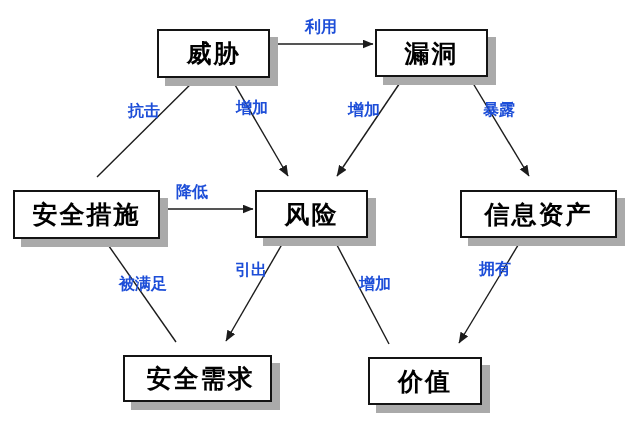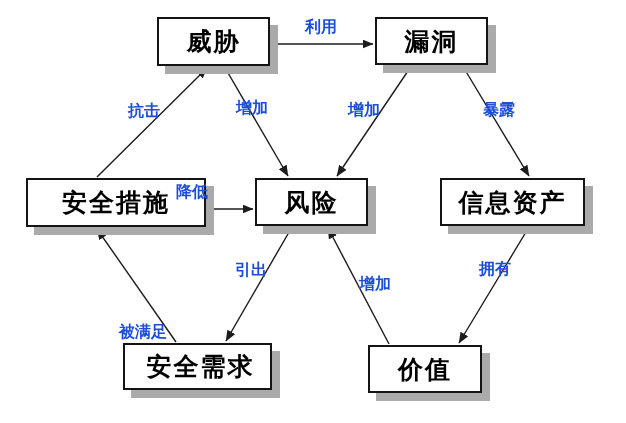--- a/index.html
+++ b/index.html
@@ -29,20 +29,21 @@
     border: 2px solid #141414;
     box-shadow: 8px 8px 0 0 #aaaaaa;
     display: flex;
     align-items: center;
     justify-content: center;
     font-weight: bold;
     font-size: 25px;
     color: #000000;
     letter-spacing: 2px;
     line-height: 1;
+    margin-top: 12px;
   }
   .edge-label {
     position: absolute;
     transform: translate(-50%, -50%);
     white-space: nowrap;
     font-weight: bold;
     font-size: 16px;
     color: #1d4ed8;
     line-height: 1;
     font-family: Liberation Serif, serif;
@@ -82,29 +83,29 @@
   </svg>
 
   <div class="node" style="left:157px; top:17px; width:113px; height:49px;">
     <span>威胁</span>
   </div>
 
   <div class="node" style="left:375px; top:17px; width:113px; height:48px;">
     <span>漏洞</span>
   </div>
 
-  <div class="node" style="left:26px; top:178px; width:180px; height:49px;align-items:center;">
+  <div class="node" style="left:13px; top:178px; width:147px; height:49px;align-items:center;">
     <span>安全措施</span>
   </div>
 
   <div class="node" style="left:255px; top:178px; width:113px; height:48px;">
     <span>风险</span>
   </div>
 
-  <div class="node" style="left:440px; top:178px; width:145px; height:48px;">
+  <div class="node" style="left:460px; top:178px; width:157px; height:48px;">
     <span>信息资产</span>
   </div>
 
   <div class="node" style="left:123px; top:343px; width:149px; height:47px;padding-left:6px;">
     <span>安全需求</span>
   </div>
 
   <div class="node" style="left:368px; top:345px; width:114px; height:48px;">
     <span>价值</span>
   </div>
@@ -114,21 +115,21 @@
   <div class="edge-label" style="left:144px; top:111px;">抗击</div>
 
   <div class="edge-label" style="left:252px; top:108px;">增加</div>
 
   <div class="edge-label" style="left:364px; top:110px;">增加</div>
 
   <div class="edge-label" style="left:499px; top:110px;">暴露</div>
 
   <div class="edge-label" style="left:192px; top:192px;">降低</div>
 
-  <div class="edge-label" style="left:143px; top:284px;margin-top:48px;">被满足</div>
+  <div class="edge-label" style="left:143px; top:284px;">被满足</div>
 
   <div class="edge-label" style="left:251px; top:270px;text-align:right;">引出</div>
 
   <div class="edge-label" style="left:375px; top:284px;">增加</div>
 
   <div class="edge-label" style="left:495px; top:269px;text-align:right;">拥有</div>
 
 </div>
 
 </body></html>

